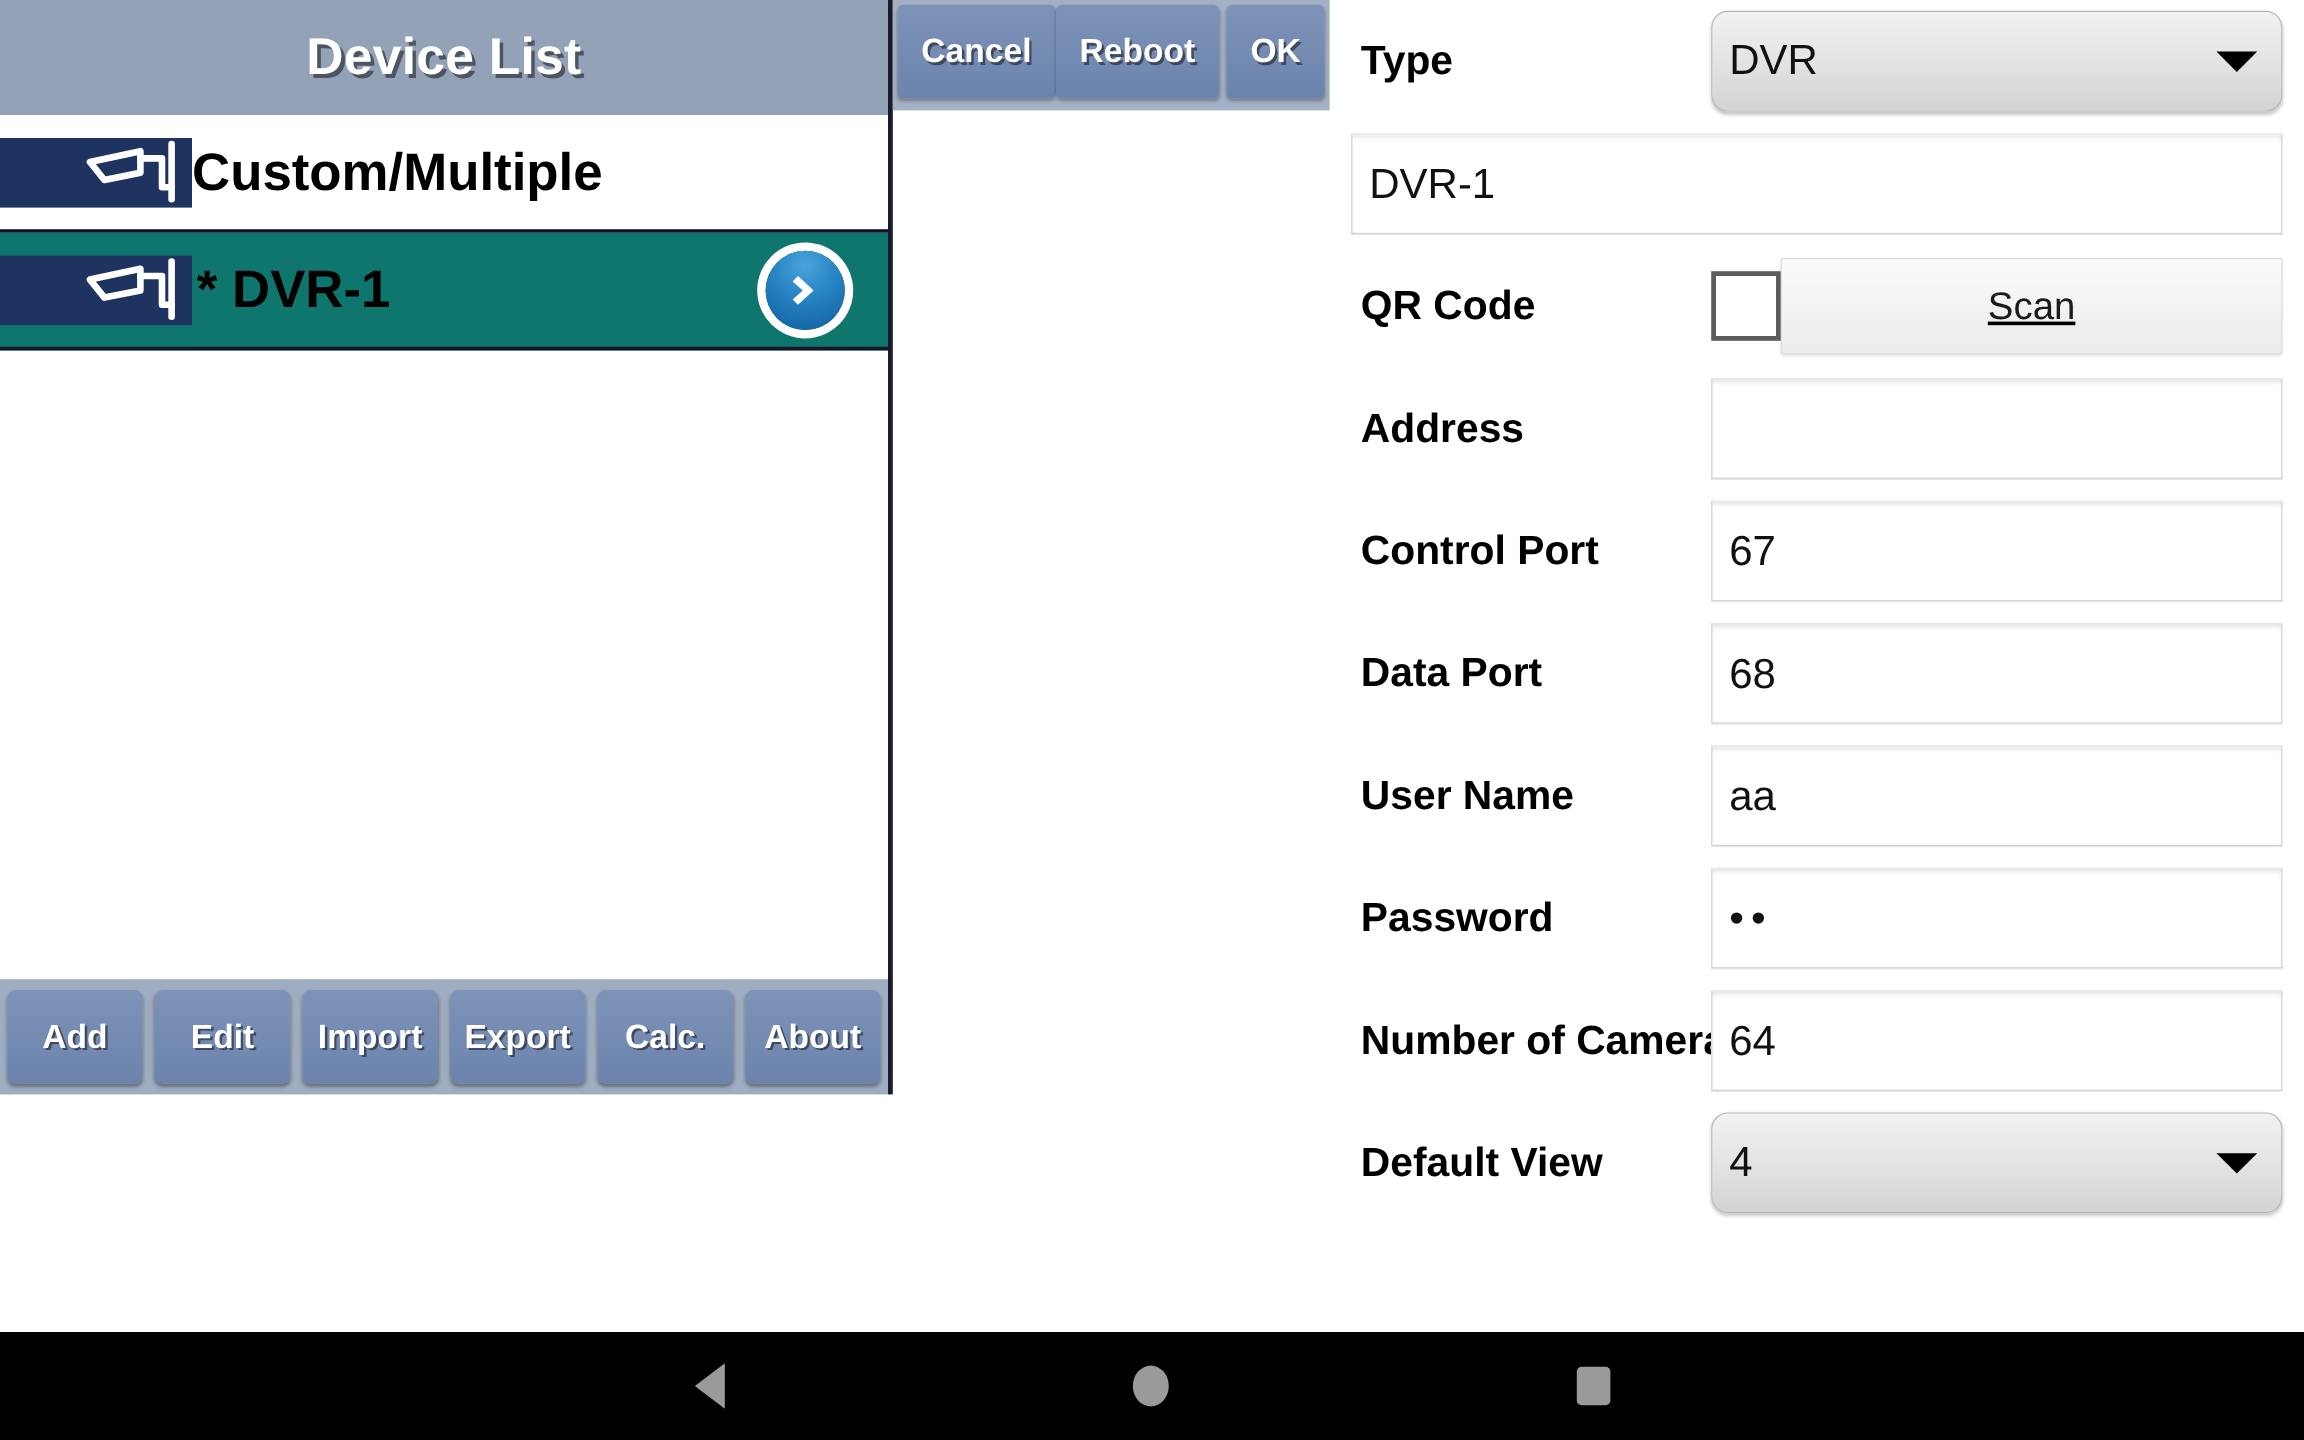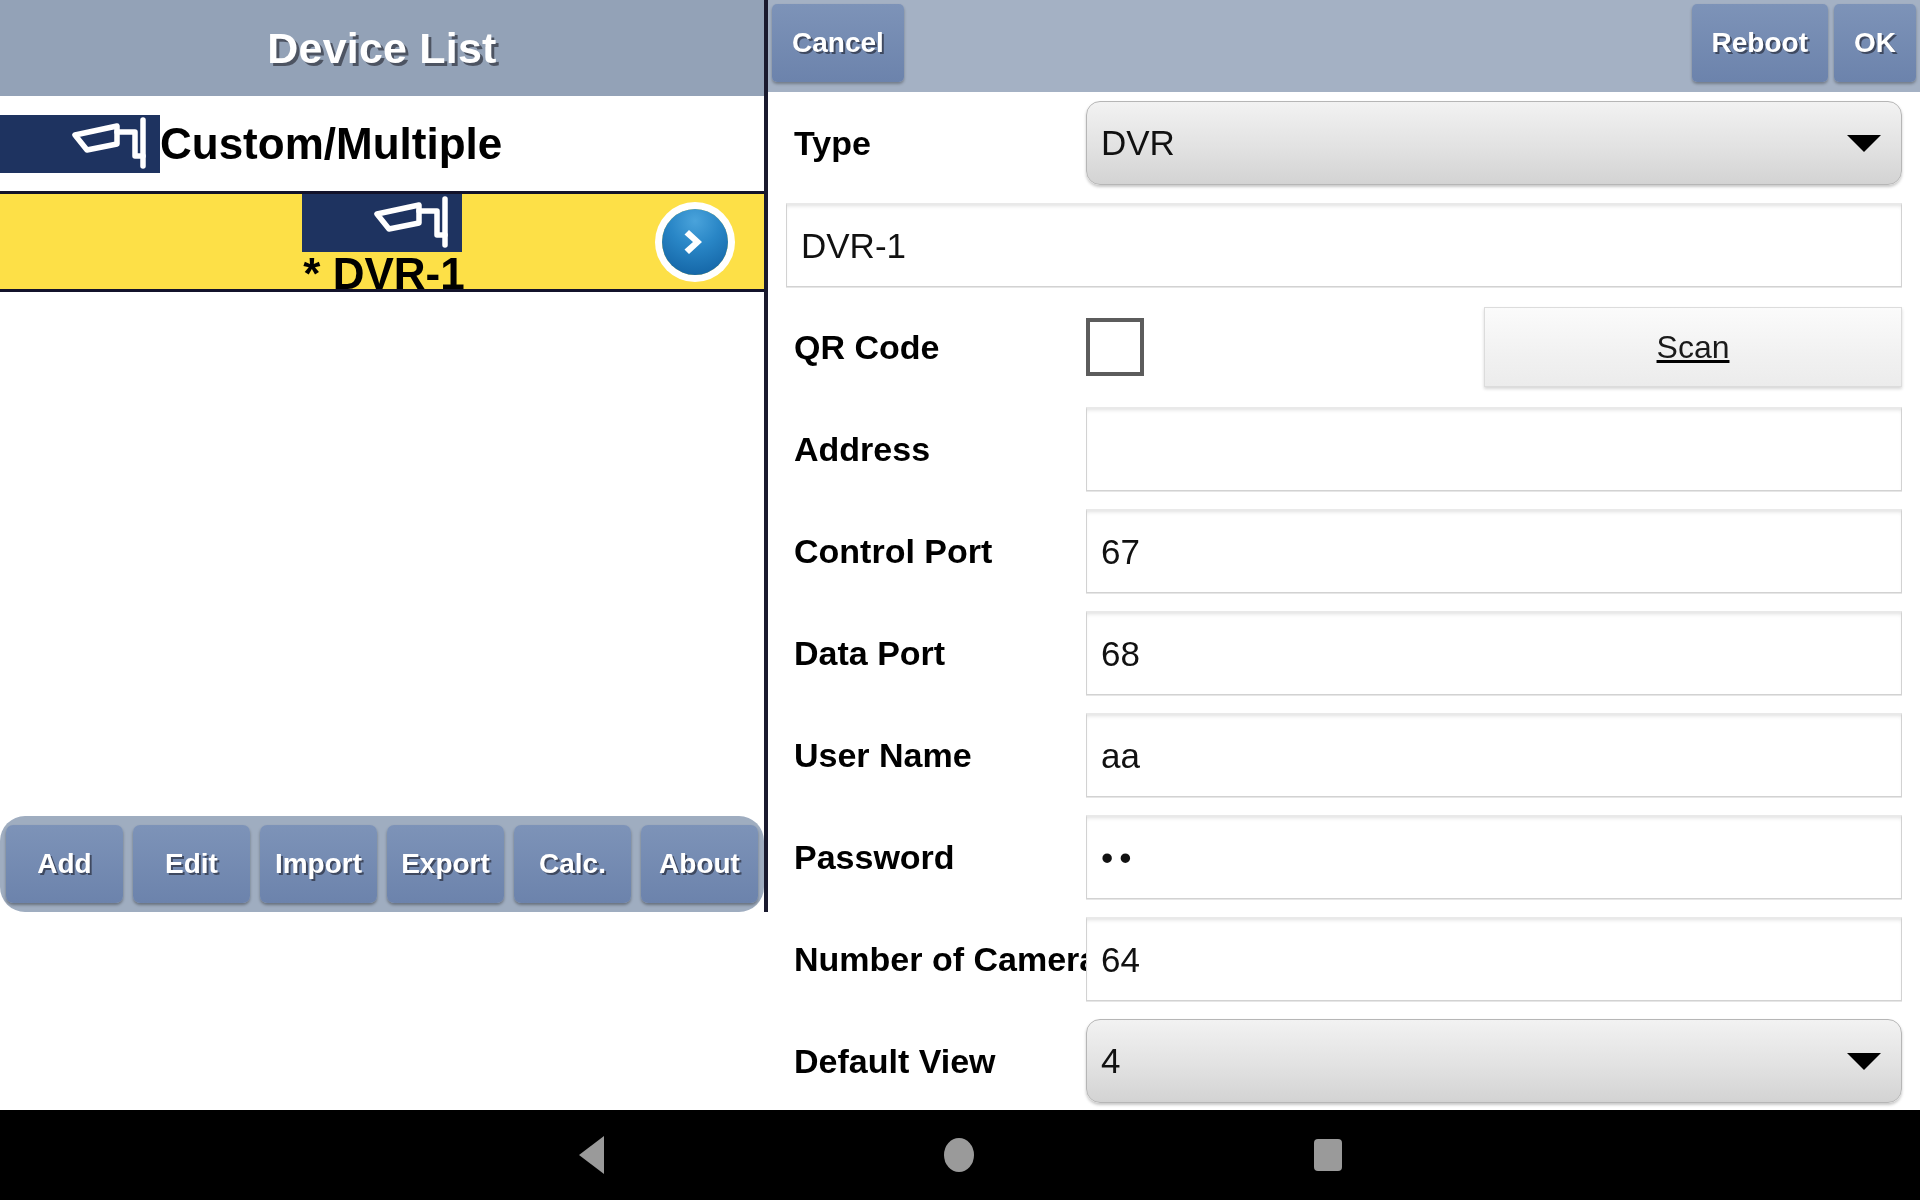--- a/index.html
+++ b/index.html
@@ -46,21 +46,21 @@
     background: #ffffff;
     overflow: hidden;
   }
   .device-row {
     height: 98px;
     display: flex; align-items: center;
     border-bottom: 3px solid #13132b;
     position: relative;
     background: #ffffff;
   }
-  .device-row.selected { background: #fde047; flex-direction: column; }
+  .device-row.selected { background: #0f766e; }
   .cam-icon {
     width: 160px; height: 58px;
     background: #1e3360;
     flex: none;
     display: flex; align-items: center; justify-content: flex-end;
     padding-right: 3px;
     position: relative;
     overflow: hidden;
   }
   .cam-icon svg { display: block; }
@@ -76,41 +76,41 @@
     background: radial-gradient(circle at 50% 18%, #4aa3db 0%, #2986c6 40%, #0f5d9e 100%);
     box-shadow: 0 0 0 7px #ffffff, 0 1px 4px rgba(0,0,0,.35);
     display: flex; align-items: center; justify-content: center;
   }
   .go-btn svg { display:block; }
 
   #left-toolbar {
     height: 96px; flex: none;
     background: #9fadc0;
     display: flex; align-items: center;
-    padding: 0 6px; gap: 10px; border-radius: 25px;
+    padding: 0 6px; gap: 10px;
   }
   .tool-btn {
     flex: 1 1 0;
     height: 78px;
     background: linear-gradient(180deg,#7d93b8 0%,#6c83ac 100%);
     border-radius: 7px;
     display: flex; align-items: center; justify-content: center;
     box-shadow: 0 2px 3px rgba(0,0,0,.35);
     cursor: pointer;
   }
   .tool-btn span {
     font-size: 28px; font-weight: bold; color: #ffffff;
     text-shadow: 2px 2px 0 rgba(20,20,30,.55);
   }
 
   
   #right-panel {
     flex: 1 1 auto; height: 1110px;
     background: #ffffff;
-    display: flex; flex-direction: column;
+    display: flex; 
   }
   #right-header {
     height: 92px; flex: none;
     background: #a4b1c4;
     display: flex; align-items: flex-start;
     justify-content: space-between;
     padding: 4px 4px 0 4px;
     position: relative;
   }
   .hdr-btn {

